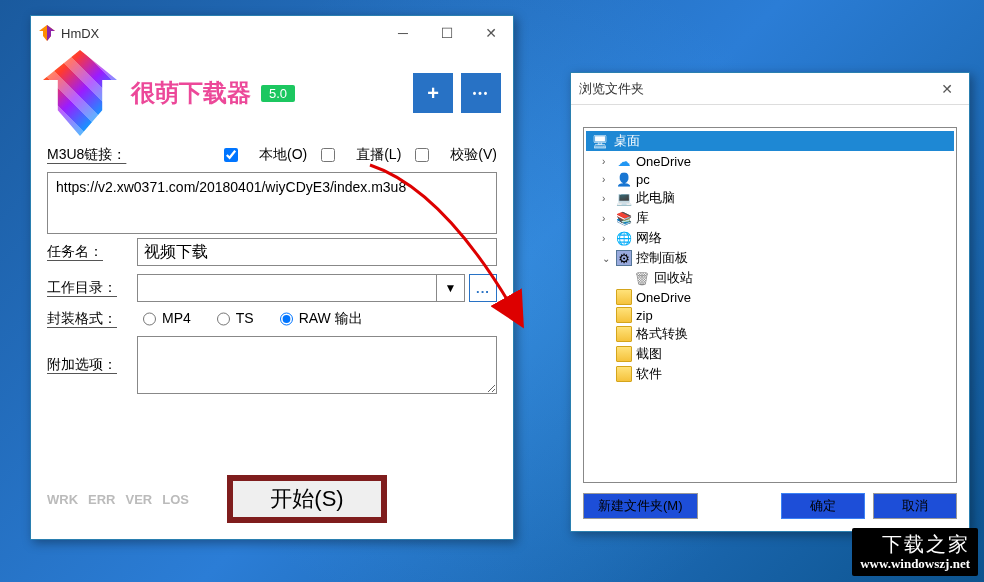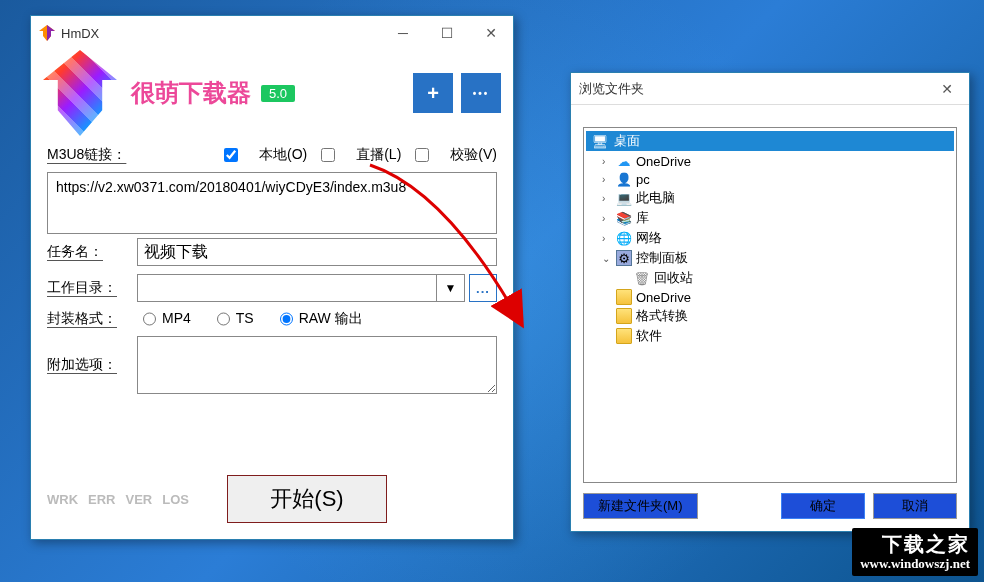--- a/index.html
+++ b/index.html
@@ -42,21 +42,21 @@
 .wd { flex:1; height:28px; border:1px solid #888; }
 .tri { width:28px; height:28px; border:1px solid #888; border-left:none; display:flex; align-items:center; justify-content:center; font-size:12px; }
 .dots { width:28px; height:28px; border:1px solid #2872c5; margin-left:4px; display:flex; align-items:center; justify-content:center; color:#2872c5; font-weight:900; letter-spacing:1px; }
 
 .radios { display:flex; gap:26px; font-size:14px; flex:1; padding-left:6px; }
 .radios label{ display:flex; gap:6px; }
 .extra { flex:1; height:58px; border:1px solid #888; }
 
 .footer { display:flex; align-items:center; padding: 8px 16px 16px; gap:14px; }
 .stats { display:flex; gap:10px; color:#bbb; font-weight:600; font-size:13px; }
-.start { margin-left:auto; margin-right:110px; width:160px; height:48px; border:1px solid #7f1d1d; background:#efefef; font-size:22px; font-weight:500; }
+.start { margin-left:auto; margin-right:110px; width:160px; height:48px; border:6px solid #7f1d1d; background:#efefef; font-size:22px; font-weight:500; }
 
 
 .arrow { position:absolute; top:160px; left:350px; width:180px; height:190px; pointer-events:none; }
 
 
 .dlg { top:72px; left:570px; width:400px; height:460px; display:flex; flex-direction:column;gap:12px; }
 .dlg .titlebar { height:32px; border-bottom:1px solid #ddd; }
 .dlg-body { flex:1; padding:10px 12px 0; display:flex; flex-direction:column; }
 .tree-wrap { flex:1; border:1px solid #888; background:#fff; overflow:auto; padding:2px 0 2px 0; }
 .tree-root { background:#1e88d4; color:#fff; padding:1px 6px; display:flex; align-items:center; gap:6px; margin:1px 2px; }
@@ -72,21 +72,21 @@
 .ico.net { color:#39d; }
 .ico.cp { background:#9ad; border:1px solid #579; }
 .ico.rec { color:#888; }
 .dlg-btns { display:flex; gap:8px; padding:10px 0 12px; }
 .dlg-btns .sp { flex:1; }
 .dbtn { height:26px; min-width:84px; padding:0 14px; background:#1d4ed8; border:1px solid #999; font-size:13px; }
 .dbtn.ok { border:1px solid #3b82f6; }
 
 
 .wm { position:absolute; right:6px; bottom:6px; background:#000; color:#fff; padding:4px 8px; text-align:right; font-family: "SimSun","Microsoft YaHei"; border-radius:2px; line-height:1.2; }
-.wm .big { font-size:20px; font-weight:700; letter-spacing:2px; }
+.wm .big { font-size:20px; font-weight:400; letter-spacing:2px; }
 .wm .url { font-size:13px; font-weight:700; }
 </style>
 </head>
 <body>
 
 <div class="window app">
   <div class="titlebar">
     <svg class="app-icon" viewBox="0 0 16 16">
         <polygon points="8,0 16,6 12,6 12,11 8,16 4,11 4,6 0,6" fill="#ff8c00"></polygon>
         <polygon points="8,0 16,6 12,6 12,11 8,16" fill="#8e24aa"></polygon>
@@ -236,21 +236,31 @@
             <span>回收站</span>
           </li>
           <li>
             <span class="exp"></span>
             <span class="ico folder"></span>
             <span>OneDrive</span>
           </li>
           <li>
             <span class="exp"></span>
             <span class="ico folder"></span>
+            <span>zip</span>
+          </li>
+          <li>
+            <span class="exp"></span>
+            <span class="ico folder"></span>
             <span>格式转换</span>
+          </li>
+          <li>
+            <span class="exp"></span>
+            <span class="ico folder"></span>
+            <span>截图</span>
           </li>
           <li>
             <span class="exp"></span>
             <span class="ico folder"></span>
             <span>软件</span>
           </li>
         </ul>
     </div>
     <div class="dlg-btns">
       <button class="dbtn">新建文件夹(M)</button>

